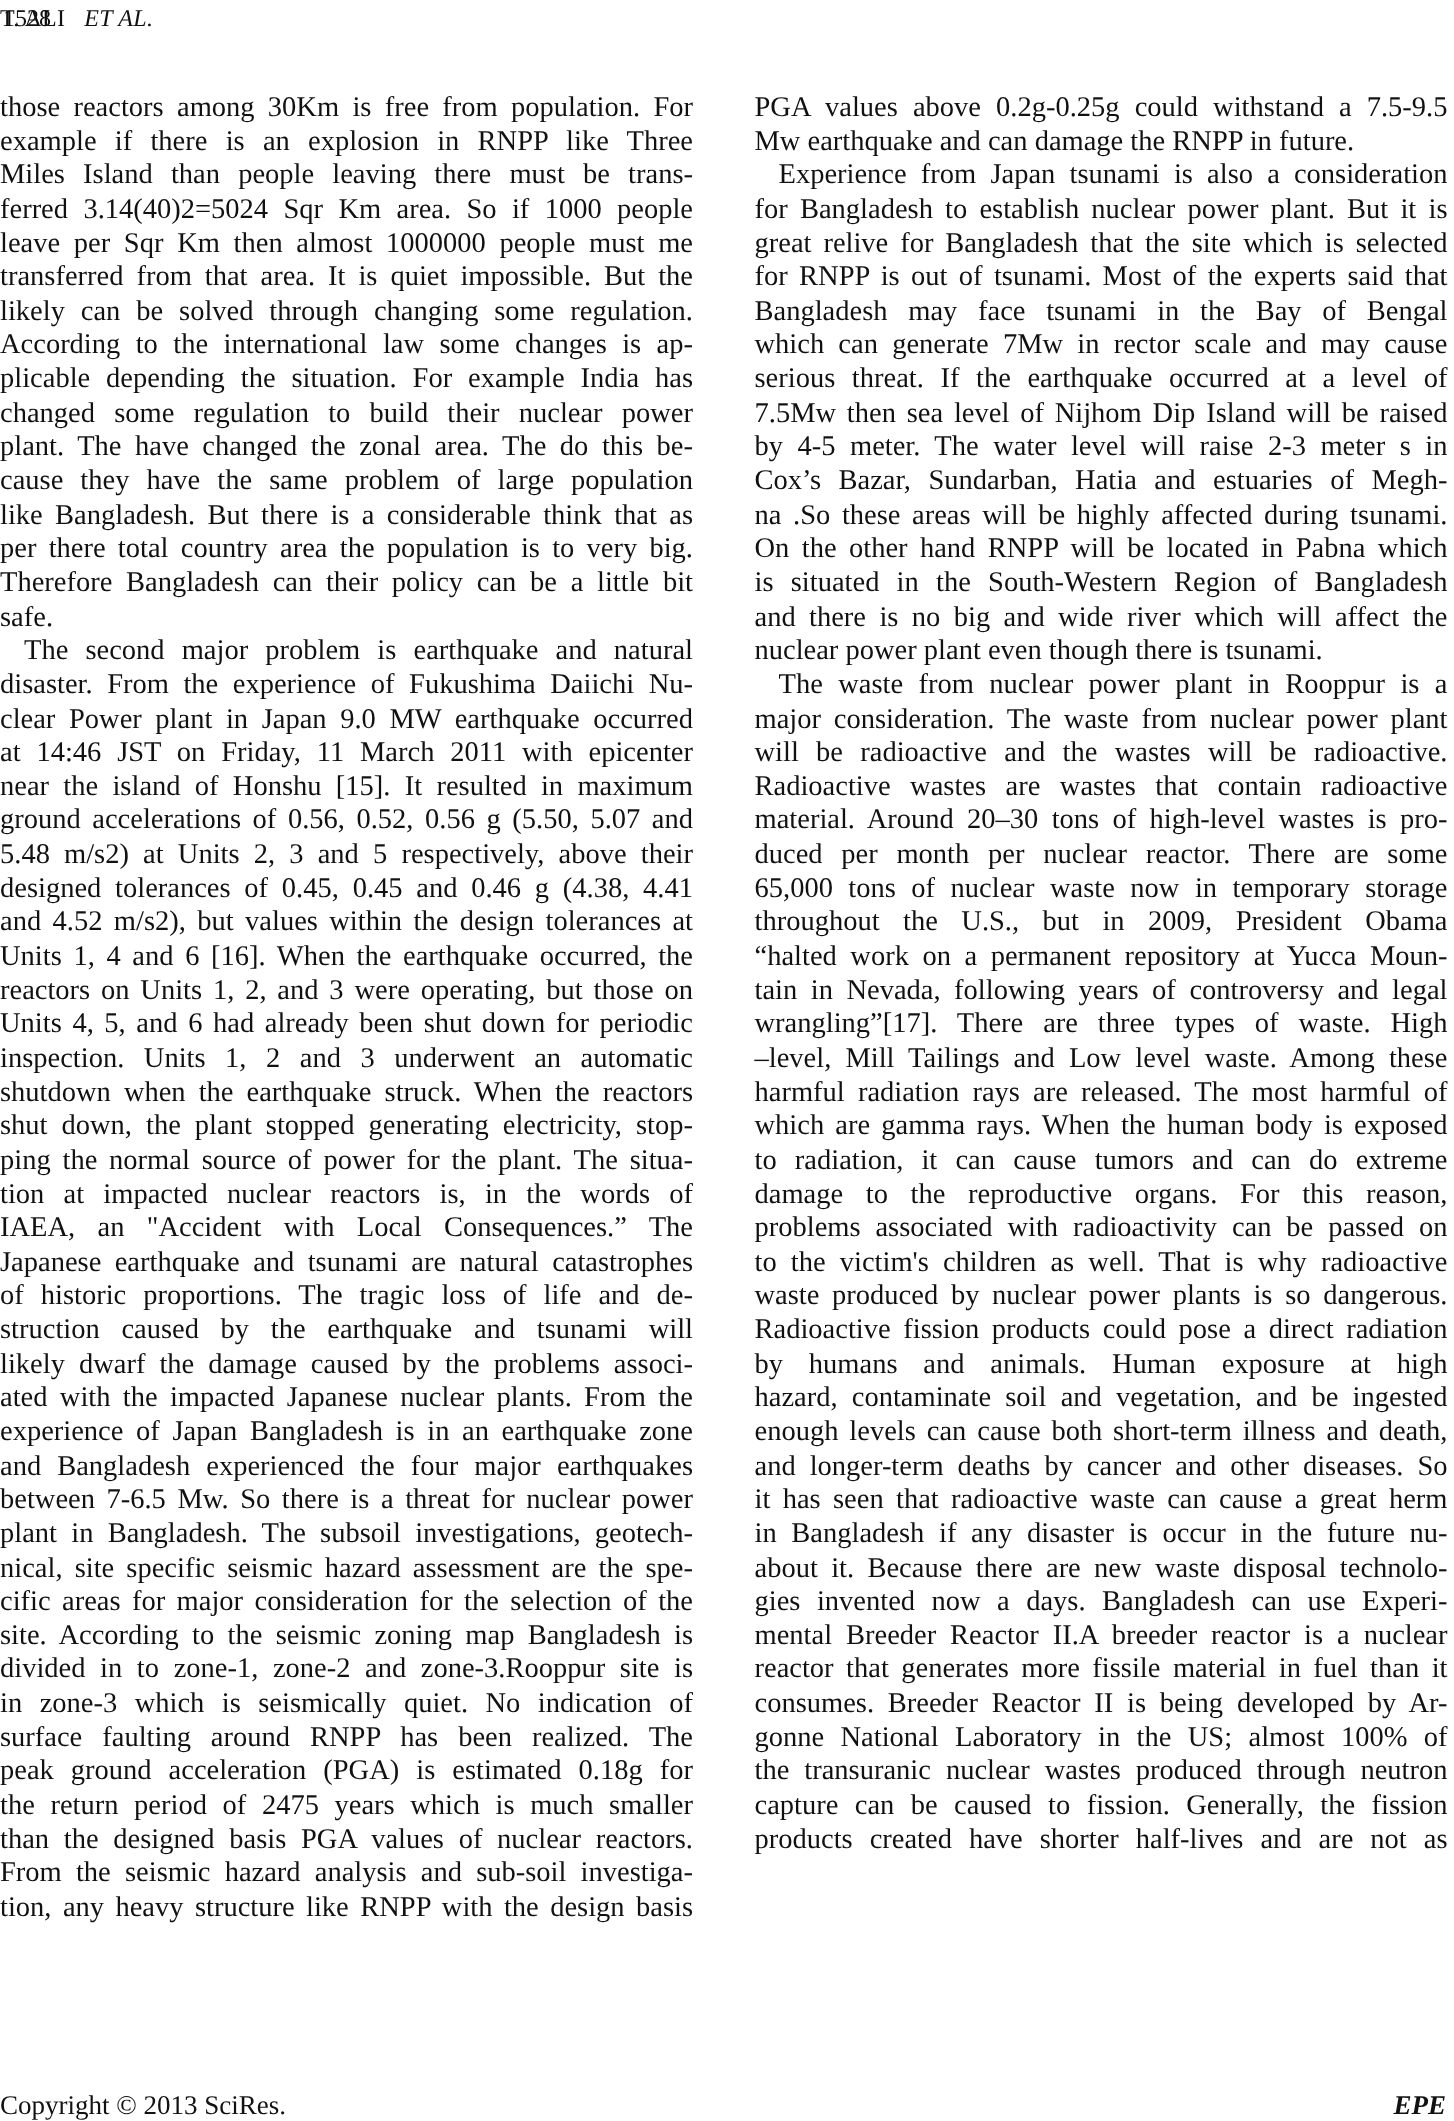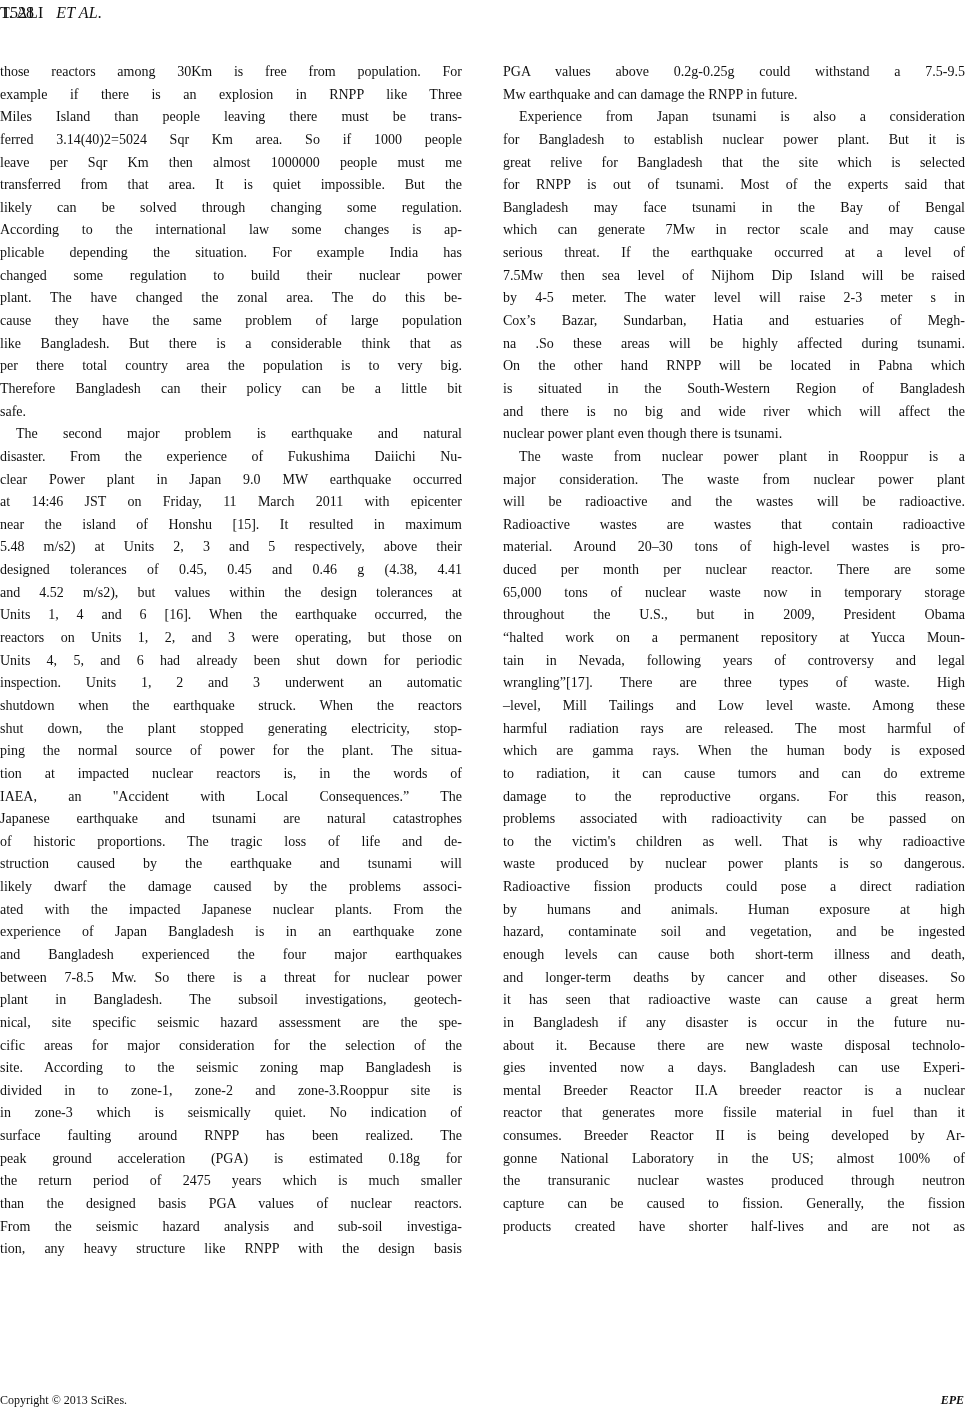--- a/index.html
+++ b/index.html
@@ -11,30 +11,30 @@
     .header {
       position: absolute; top: 0; left: 0; width: 969px; height: 30px;
       font-size: 16px;
       padding-left: 44px;
     }
     .page-number { position: absolute; left: 2px; top: 4px; }
     .running-head { position: absolute; left: 0; width: 969px; top: 4px; text-align: left; letter-spacing: 0.2px; }
     .running-head .it { font-style: italic; }
     .column {
       position: absolute; top: 61px; width: 462px;
-      font-size: 14px; line-height: 22.65px;
+      font-size: 19px; line-height: 22.65px;
       text-align: justify;
     }
     .col-left { left: 0px; }
     .col-right { left: 503px; }
     .line { display: block; white-space: nowrap; height: 22.65px; text-align: justify; text-align-last: justify; }
     .line.last { text-align-last: left; }
     .line.indent { padding-left: 16px; }
     .footer {
-      position: absolute; left: 0; top: 1393px; width: 969px; height: 20px; font-size: 12px;
+      position: absolute; left: 0; top: 1393px; width: 969px; height: 20px; font-size: 18px;
     }
     .copyright { position: absolute; left: 0; top: 0; }
     .journal { position: absolute; right: 5px; top: 0; font-weight: bold; font-style: italic; }
   </style>
 </head>
 <body>
 
 <div class="header">
   <span class="page-number">1528</span>
   <div class="running-head">
@@ -57,40 +57,41 @@
     <span class="line">cause they have the same problem of large population</span>
     <span class="line">like Bangladesh. But there is a considerable think that as</span>
     <span class="line">per there total country area the population is to very big.</span>
     <span class="line">Therefore Bangladesh can their policy can be a little bit</span>
     <span class="line last">safe.</span>
     <span class="line indent">The second major problem is earthquake and natural</span>
     <span class="line">disaster. From the experience of Fukushima Daiichi Nu-</span>
     <span class="line">clear Power plant in Japan 9.0 MW earthquake occurred</span>
     <span class="line">at 14:46 JST on Friday, 11 March 2011 with epicenter</span>
     <span class="line">near the island of Honshu [15]. It resulted in maximum</span>
+    <span class="line">ground accelerations of 0.56, 0.52, 0.56 g (5.50, 5.07 and</span>
     <span class="line">5.48 m/s2) at Units 2, 3 and 5 respectively, above their</span>
     <span class="line">designed tolerances of 0.45, 0.45 and 0.46 g (4.38, 4.41</span>
     <span class="line">and 4.52 m/s2), but values within the design tolerances at</span>
     <span class="line">Units 1, 4 and 6 [16]. When the earthquake occurred, the</span>
     <span class="line">reactors on Units 1, 2, and 3 were operating, but those on</span>
     <span class="line">Units 4, 5, and 6 had already been shut down for periodic</span>
     <span class="line">inspection. Units 1, 2 and 3 underwent an automatic</span>
     <span class="line">shutdown when the earthquake struck. When the reactors</span>
     <span class="line">shut down, the plant stopped generating electricity, stop-</span>
     <span class="line">ping the normal source of power for the plant. The situa-</span>
     <span class="line">tion at impacted nuclear reactors is, in the words of</span>
     <span class="line">IAEA, an "Accident with Local Consequences.” The</span>
     <span class="line">Japanese earthquake and tsunami are natural catastrophes</span>
     <span class="line">of historic proportions. The tragic loss of life and de-</span>
     <span class="line">struction caused by the earthquake and tsunami will</span>
     <span class="line">likely dwarf the damage caused by the problems associ-</span>
     <span class="line">ated with the impacted Japanese nuclear plants. From the</span>
     <span class="line">experience of Japan Bangladesh is in an earthquake zone</span>
     <span class="line">and Bangladesh experienced the four major earthquakes</span>
-    <span class="line">between 7-8.5 Mw. So there is a threat for nuclear power</span>
+    <span class="line">between 7-6.5 Mw. So there is a threat for nuclear power</span>
     <span class="line">plant in Bangladesh. The subsoil investigations, geotech-</span>
     <span class="line">nical, site specific seismic hazard assessment are the spe-</span>
     <span class="line">cific areas for major consideration for the selection of the</span>
     <span class="line">site. According to the seismic zoning map Bangladesh is</span>
     <span class="line">divided in to zone-1, zone-2 and zone-3.Rooppur site is</span>
     <span class="line">in zone-3 which is seismically quiet. No indication of</span>
     <span class="line">surface faulting around RNPP has been realized. The</span>
     <span class="line">peak ground acceleration (PGA) is estimated 0.18g for</span>
     <span class="line">the return period of 2475 years which is much smaller</span>
     <span class="line">than the designed basis PGA values of nuclear reactors.</span>

